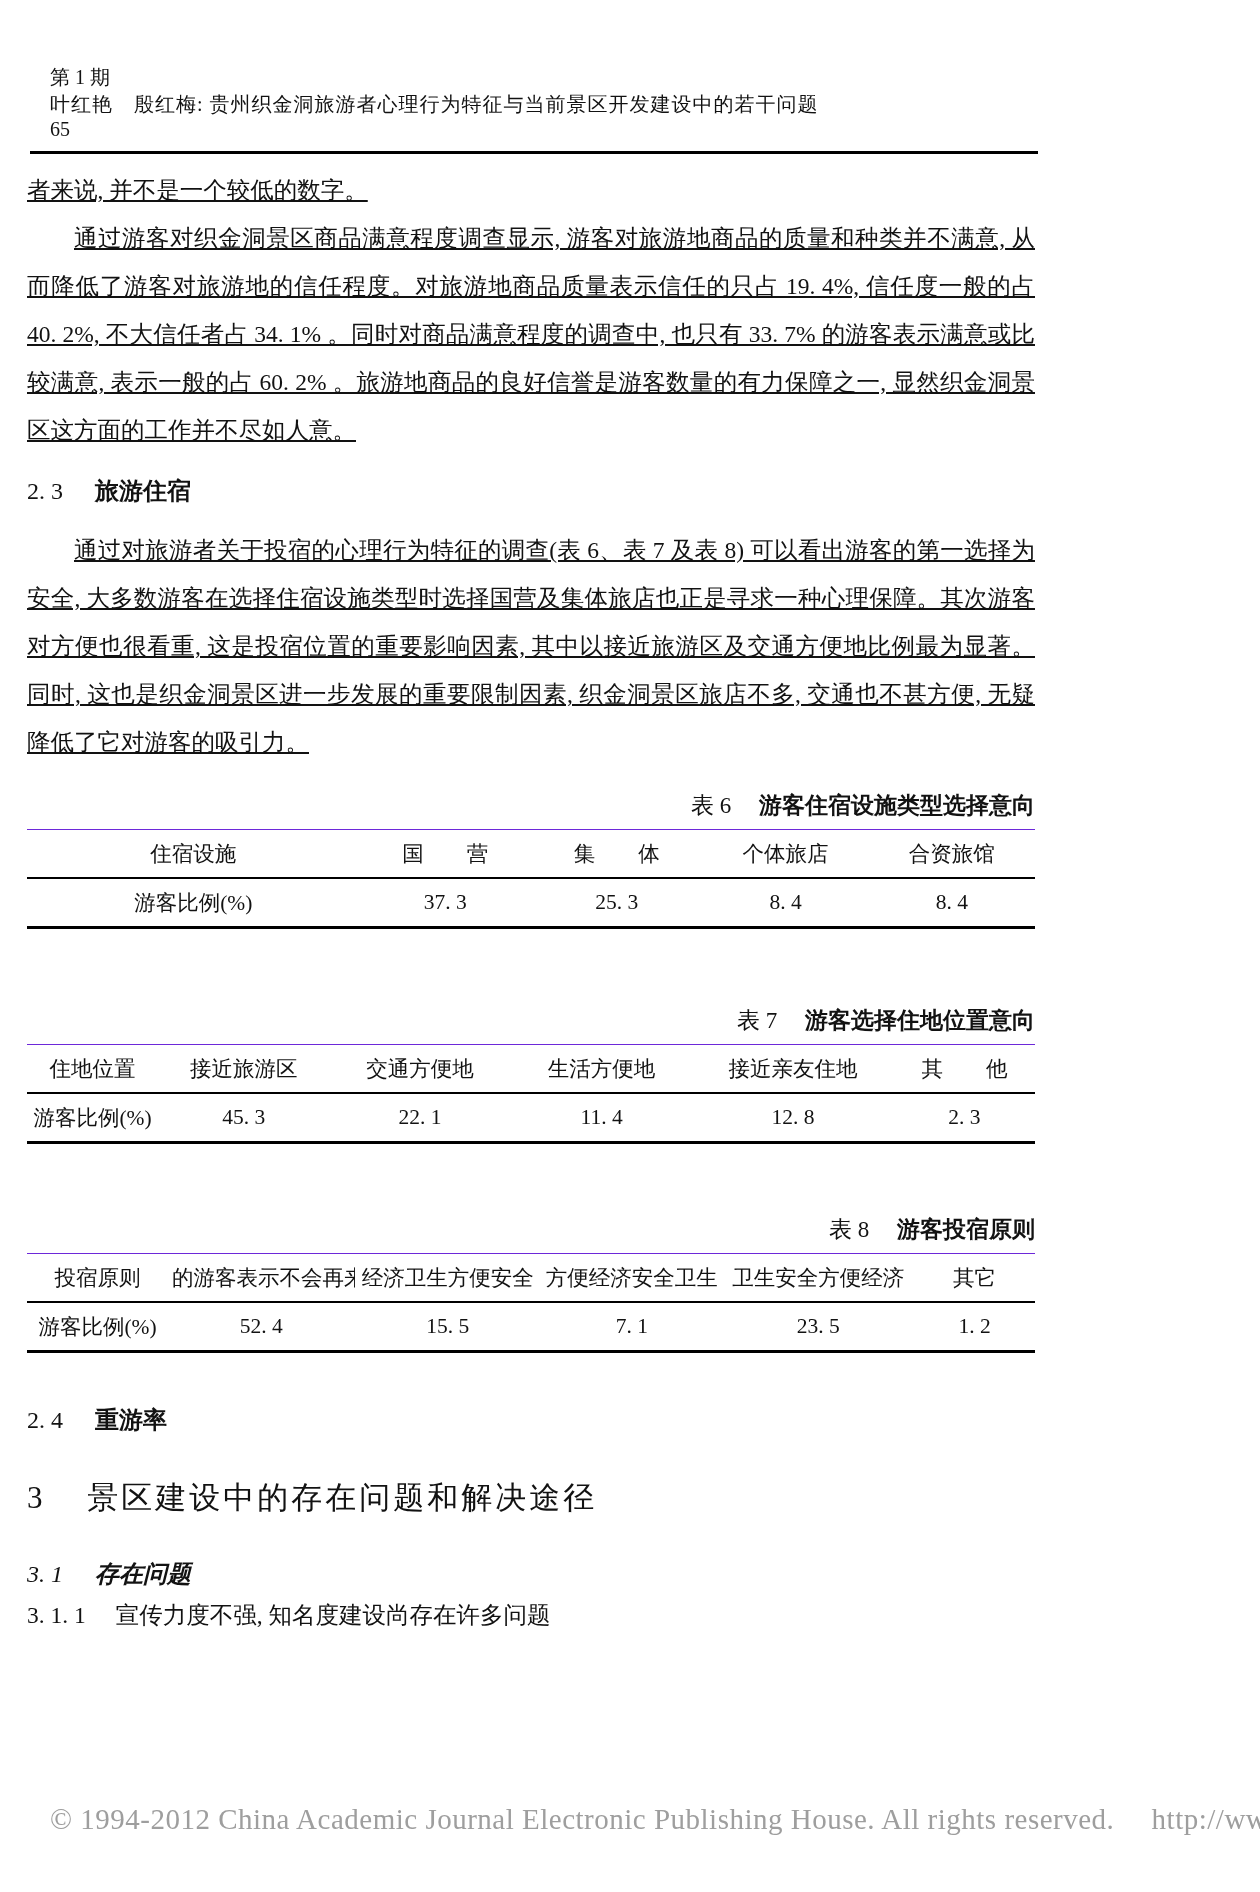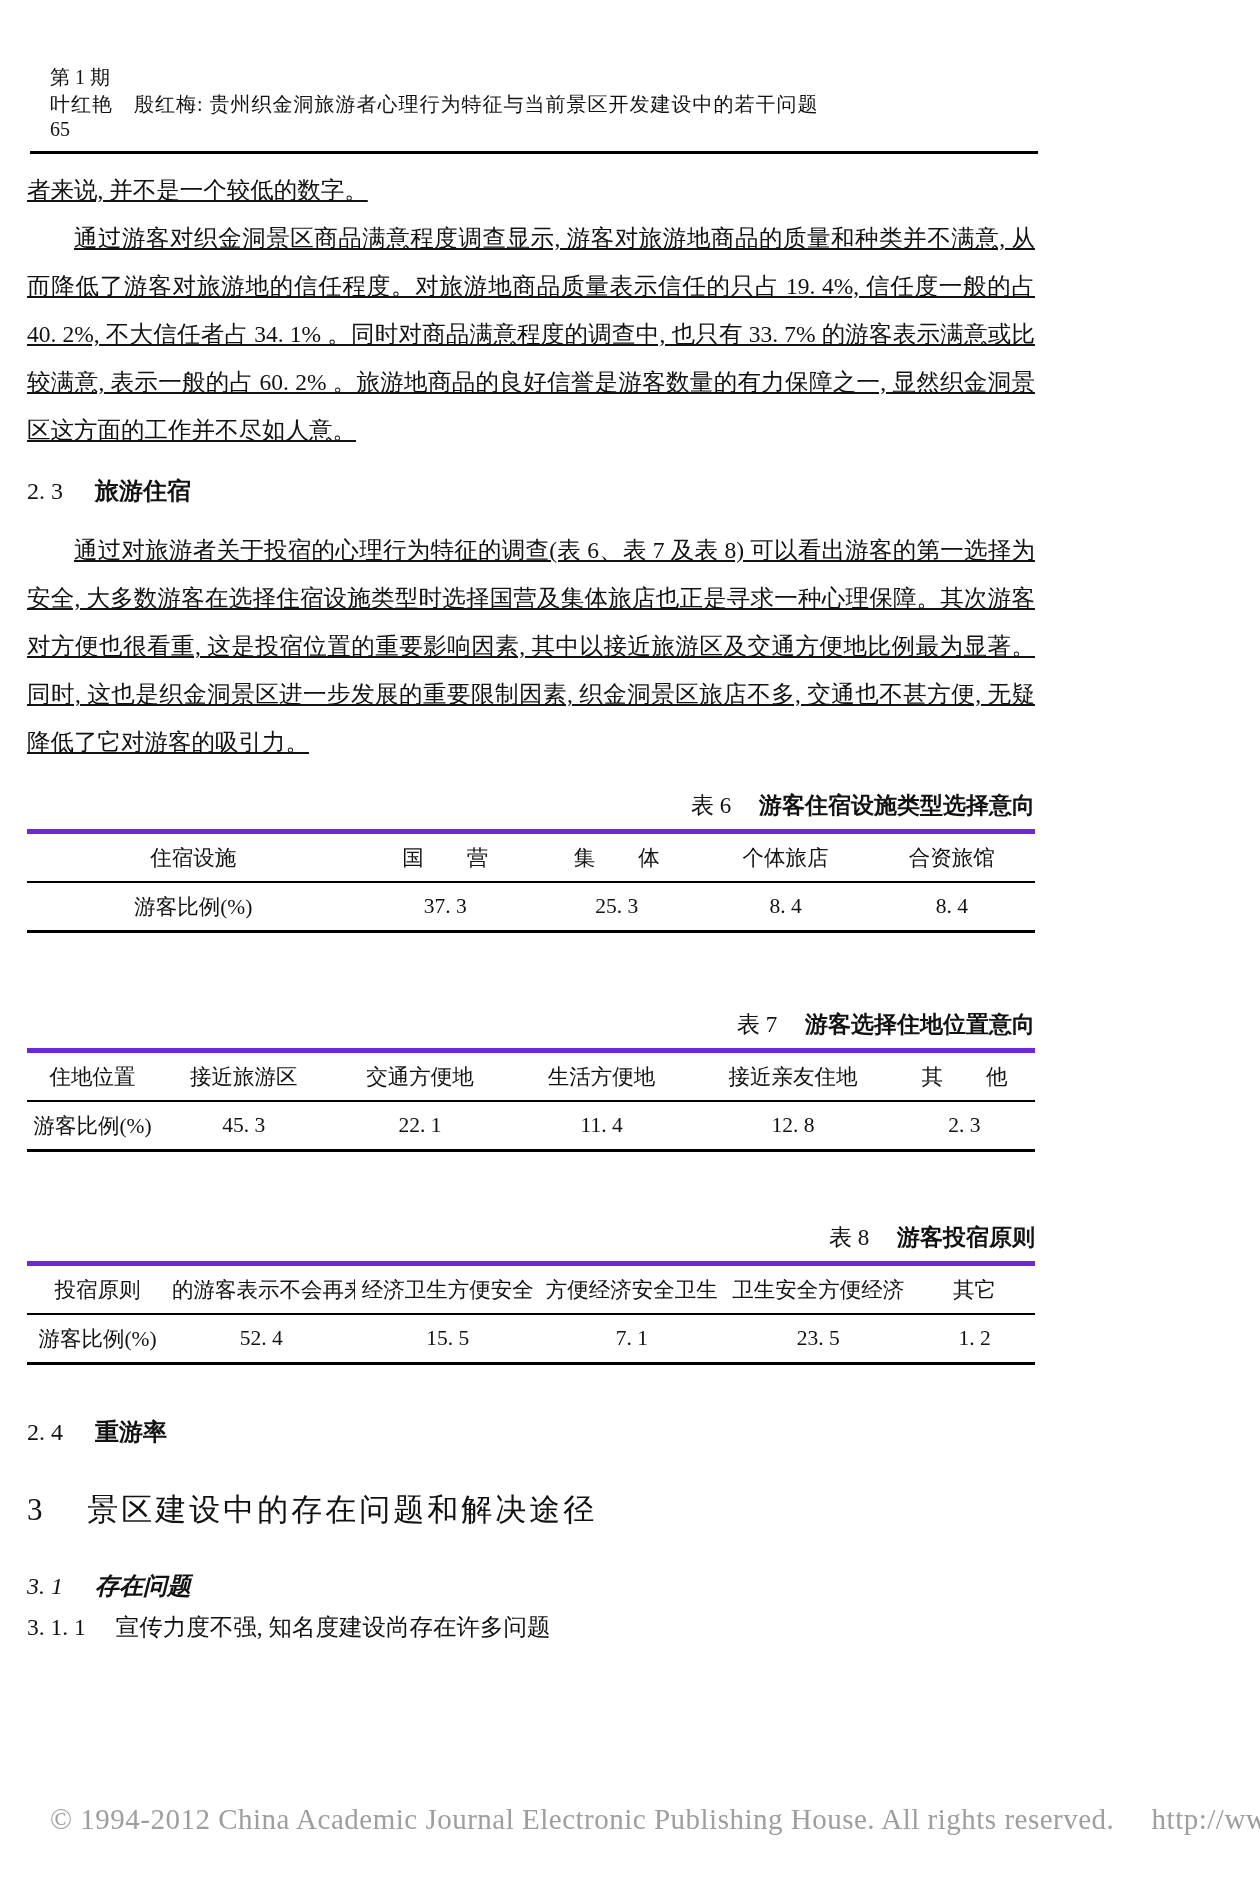--- a/index.html
+++ b/index.html
@@ -27,21 +27,21 @@
   .subhead { margin:22px 0 20px; font-size:24px; line-height:30px; font-weight:normal; }
   .subhead .num { font-family:"Liberation Serif","DejaVu Serif",serif; }
   .subhead .ht  { margin-left:26px; font-family:"Liberation Sans","DejaVu Sans",sans-serif; font-weight:bold; }
 
   
   .tbl-caption { margin:24px 0 8px; text-align:right; font-size:23px; line-height:30px; }
   .tbl-caption .cap-label { font-family:"Liberation Serif","DejaVu Serif",serif; }
   .tbl-caption .cap-text  { margin-left:22px; font-family:"Liberation Sans","DejaVu Sans",sans-serif; font-weight:bold; }
   table.three-line {
     width:100%; border-collapse:collapse; table-layout:fixed;
-    border-top:5px solid #6d28d9; border-bottom:3px solid #000;
+    border-top:1px solid #6d28d9; border-bottom:3px solid #000;
     font-size:21.5px;
   }
   table.three-line thead tr { border-bottom:2px solid #000; }
   table.three-line th, table.three-line td {
     height:47px; padding:0 4px; text-align:center; font-weight:normal;
     overflow:hidden; white-space:nowrap;
   }
   .mt-t7 { margin-top:76px; }
   .mt-t8 { margin-top:70px; }
   .mt-h24 { margin-top:52px; margin-bottom:14px; }

